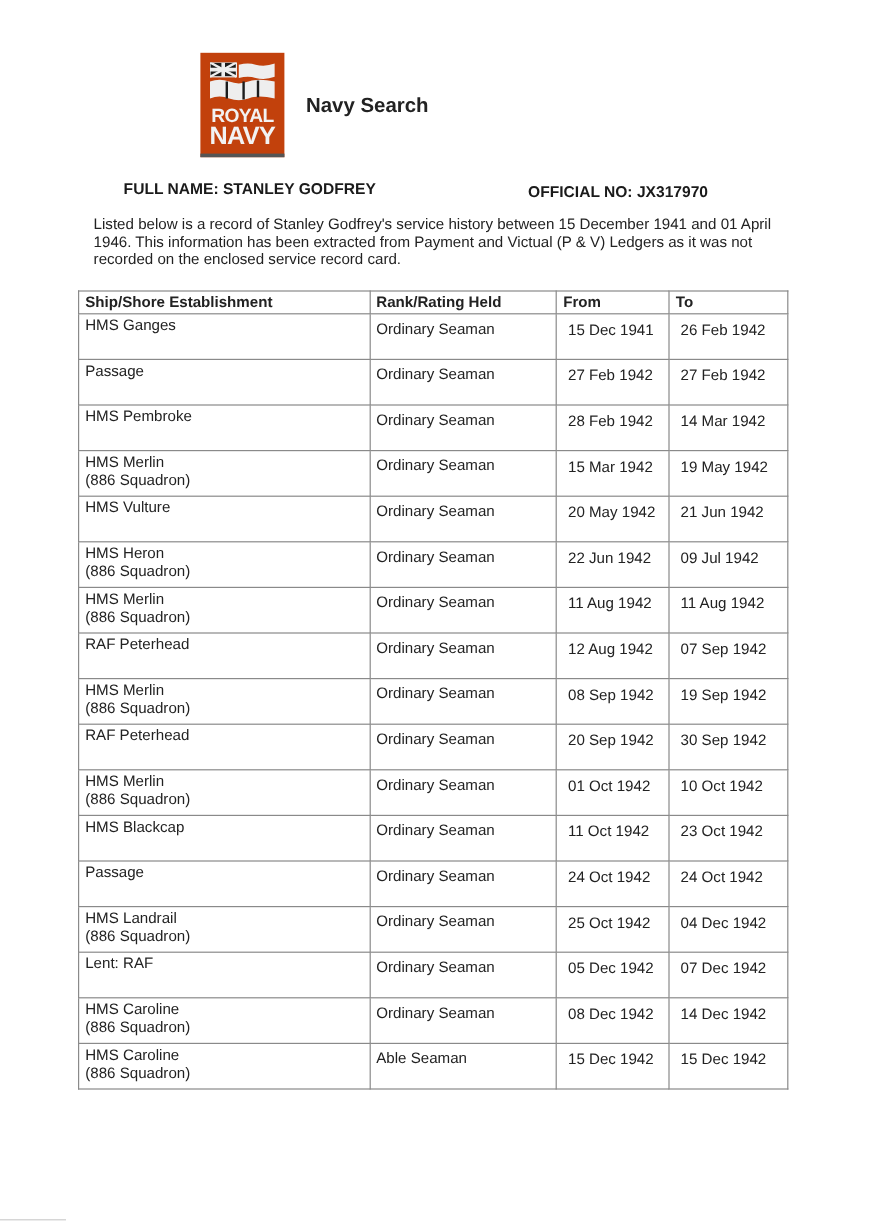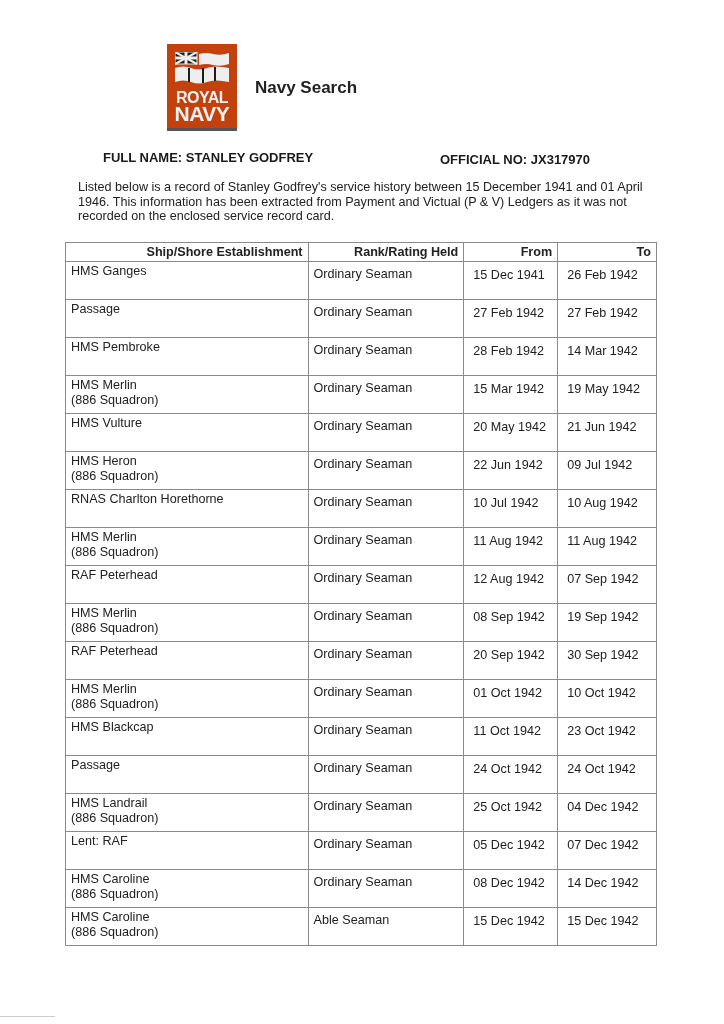--- a/index.html
+++ b/index.html
@@ -26,21 +26,21 @@
   .intro {
     position: absolute; left: 78px; top: 180px; width: 570px; font-size: 12.6px; line-height: 14.5px; color: #222;
   }
   table.service {
     position: absolute; left: 65px; top: 242px; width: 592px;
     border-collapse: collapse; font-size: 12.6px; color: #222;
   }
   table.service th, table.service td {
     border: 1px solid #8a8a8a; vertical-align: top; padding: 2px 5px;
   }
-  table.service th { font-weight: bold; text-align: right; height: 15px; padding: 2px 5px 1px; }
+  table.service th { font-weight: bold; text-align: left; height: 15px; padding: 2px 5px 1px; }
   table.service td { height: 33px; line-height: 15px; }
   table.service td.date { padding-top: 6px; padding-left: 9px; height: 29px; }
   table.service td.rank { padding-top: 5px; height: 30px; }
   col.c1 { width: 243px; } col.c2 { width: 156px; } col.c3 { width: 94px; } col.c4 { width: 99px; }
   .edge-line { position: absolute; left: 0; top: 1016px; width: 55px; height: 1px; background: #ccc; }
 </style>
 </head>
 <body>
 
 <div class="logo">
@@ -126,29 +126,20 @@
         <td>
           <div>HMS Heron</div>
           <div>(886 Squadron)</div>
         </td>
         <td class="rank">Ordinary Seaman</td>
         <td class="date">22 Jun 1942</td>
         <td class="date">09 Jul 1942</td>
       </tr>
       <tr>
         <td>
-          <div>RNAS Charlton Horethorne</div>
-          <div></div>
-        </td>
-        <td class="rank">Ordinary Seaman</td>
-        <td class="date">10 Jul 1942</td>
-        <td class="date">10 Aug 1942</td>
-      </tr>
-      <tr>
-        <td>
           <div>HMS Merlin</div>
           <div>(886 Squadron)</div>
         </td>
         <td class="rank">Ordinary Seaman</td>
         <td class="date">11 Aug 1942</td>
         <td class="date">11 Aug 1942</td>
       </tr>
       <tr>
         <td>
           <div>RAF Peterhead</div>

